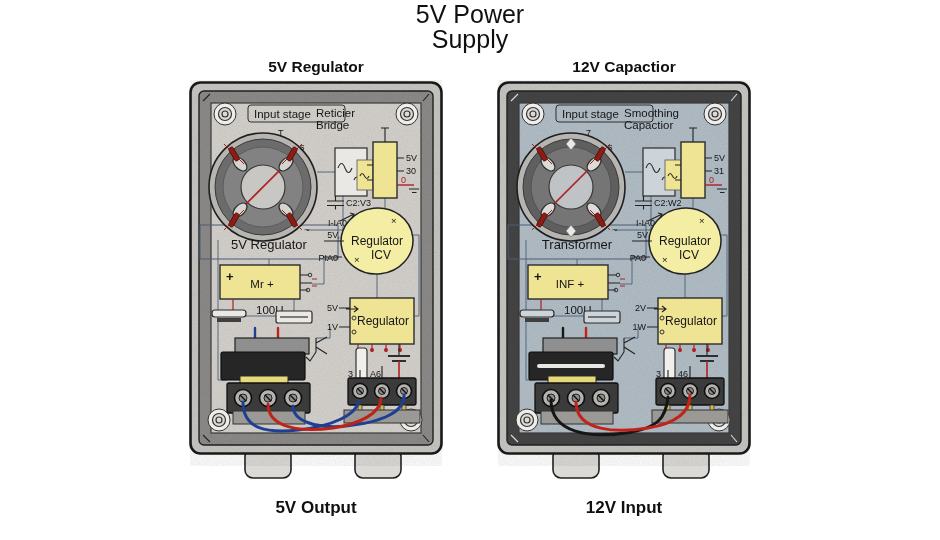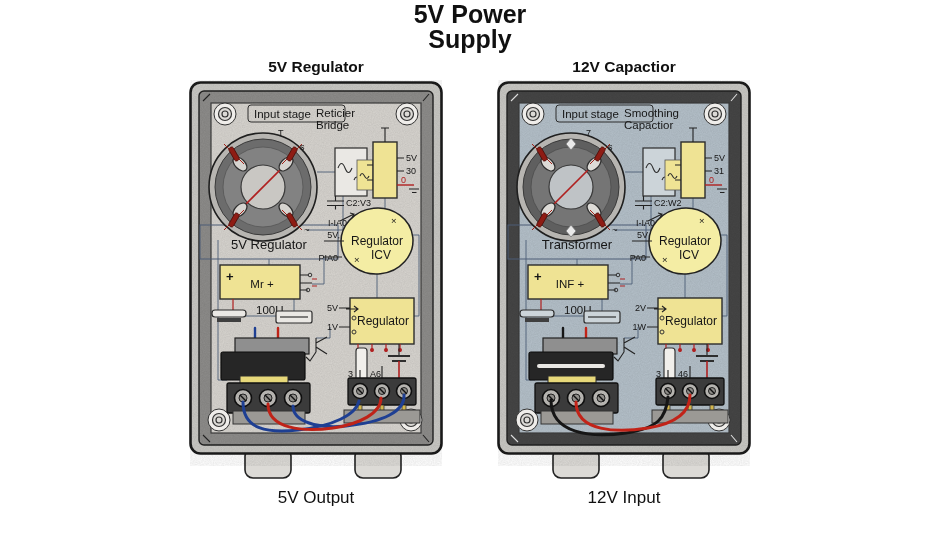--- a/index.html
+++ b/index.html
@@ -1,22 +1,22 @@
 <!DOCTYPE html>
 <html style="--yellow: #efe394; --blob: #f4eda4; --red: #b02020;"><head>
 <meta charset="utf-8">
 <style>
   html,body{margin:0;padding:0;}
   body{width:940px;height:540px;background:#ffffff;font-family:"Liberation Sans",sans-serif;overflow:hidden;color:#111;}
   .page{width:940px;display:flex;flex-direction:column;align-items:center;}
-  .title{margin-top:2px;font-size:25px;line-height:25px;font-weight:bold;text-align:center;color:#101010;}
+  .title{margin-top:2px;font-size:25px;line-height:25px;font-weight:normal;text-align:center;color:#101010;}
   .panels{display:flex;gap:52px;margin-top:6px;}
   .col{display:flex;flex-direction:column;align-items:center;}
   .heading{font-size:15.5px;font-weight:600;margin-bottom:4px;color:#101010;}
-  .caption{font-size:17px;font-weight:normal;margin-top:6px;color:#101010;}
+  .caption{font-size:17px;font-weight:bold;margin-top:16px;color:#101010;}
 
   svg text{font-family:"Liberation Sans",sans-serif;fill:#161616;}
   .t7{font-size:9px;}
   .t8{font-size:9.5px;}
   .t10{font-size:11.5px;}
   .t11{font-size:12px;}
   .t12{font-size:13px;}
   .bold{font-weight:bold;}
   .redt{fill:var(--red,#b02020);}
 

